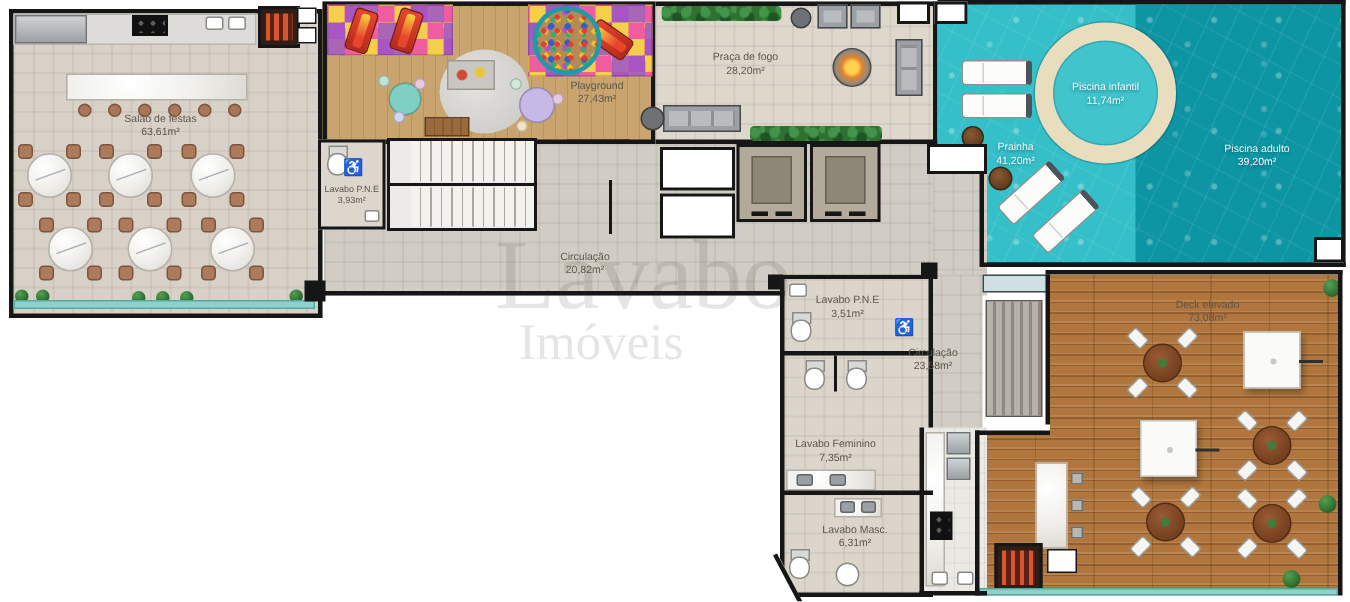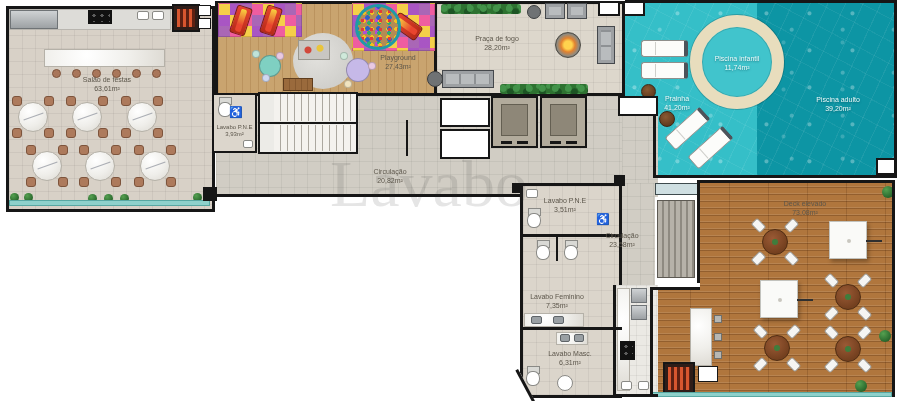--- a/index.html
+++ b/index.html
@@ -369,20 +369,21 @@
   <div class="marble" style="left:524px;top:313px;width:60px;height:14px"></div>
   <div class="snk-dark" style="left:531px;top:316px;width:11px;height:8px"></div>
   <div class="snk-dark" style="left:553px;top:316px;width:11px;height:8px"></div>
   <div class="marble" style="left:556px;top:332px;width:32px;height:13px"></div>
   <div class="snk-dark" style="left:560px;top:334px;width:10px;height:8px"></div>
   <div class="snk-dark" style="left:574px;top:334px;width:10px;height:8px"></div>
   <div class="wc" style="left:526px;top:366px"></div>
   <div class="rsink" style="left:557px;top:375px;width:16px;height:16px"></div>
 
   <div class="wm" style="left:330px;top:146px;font-size:66px">Lavabo</div>
+  <div class="wm" style="left:346px;top:210px;font-size:34px">Imóveis</div>
 
   <div class="lbl" style="left:40px;top:76px;width:134px">
     <span>Salão de festas</span>
     <span>63,61m²</span>
   </div>
   <div class="lbl" style="left:356px;top:54px;width:84px">
     <span>Playground</span>
     <span>27,43m²</span>
   </div>
   <div class="lbl" style="left:447px;top:35px;width:100px">

